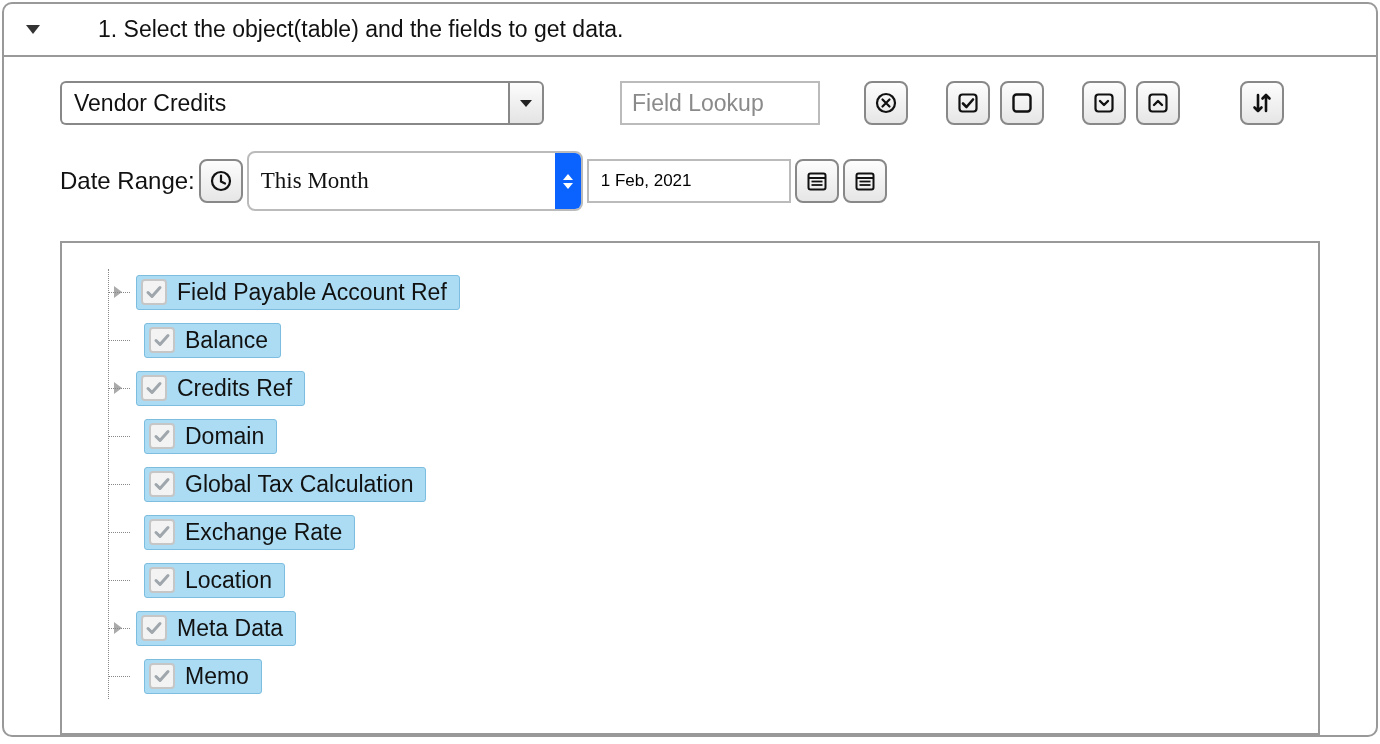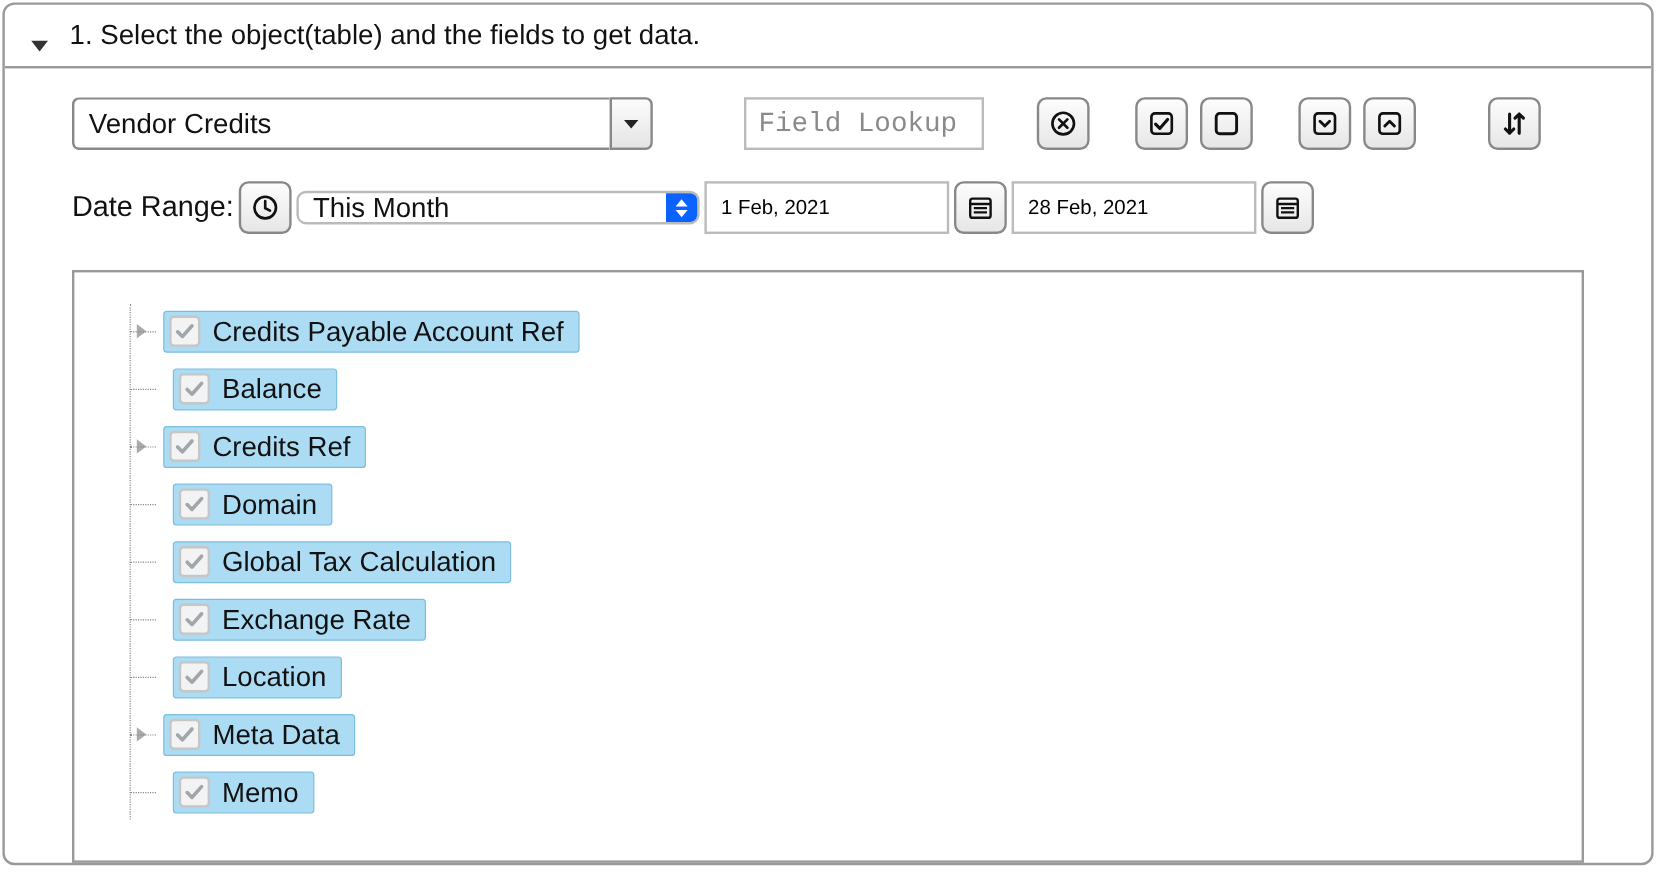--- a/index.html
+++ b/index.html
@@ -12,23 +12,24 @@
     background: #fff;
   }
   .panel {
     border: 2px solid #999;
     border-radius: 10px;
     width: 1376px;
     margin: 2px auto;
   }
   .panel-header {
     display: flex;
-    align-items: flex-end;
+    align-items: center;
     padding: 12px 18px 12px 22px;
     border-bottom: 2px solid #999;
+    gap: 40px;
   }
   .disclosure {
     width: 0; height: 0;
     border-left: 7px solid transparent;
     border-right: 7px solid transparent;
     border-top: 9px solid #333;
     margin-right: 18px;
   }
   .panel-title { font-weight: 400; }
   .panel-body { padding: 24px 56px 0 56px; }
@@ -63,47 +64,48 @@
     border-right: 6px solid transparent;
     border-top: 7px solid #222;
   }
 
   .text-input {
     height: 44px;
     border: 2px solid #bbb;
     border-radius: 0;
     padding: 4px 10px;
     font-size: 23px;
-    font-family: Liberation Mono, monospace;
+    font-family: Liberation Sans, sans-serif;
     width: 200px;
   }
   .text-input::placeholder { color: #8a8a8a; }
 
   .icon-btn {
     height: 44px;
     min-width: 44px;
     border: 2px solid #888;
     border-radius: 8px;
     background: linear-gradient(#fdfdfd,#e6e6e6);
     display: flex; align-items: center; justify-content: center;
     cursor: pointer;
     padding: 0 6px;
   }
 
   .label-text { font-size: 24px; }
 
   .preset-select {
     position: relative;
-    height: 28px;
+    height: 60px;
     width: 336px;
     border: 2px solid #bbb;
     border-radius: 8px;
     display: flex; align-items: center;
     padding-left: 12px;
     background: #fff;
+    font-family: Liberation Serif, serif;
   }
   .preset-select .stepper {
     position: absolute; right: 0; top: 0; bottom: 0;
     width: 26px;
     background: #0a63ff;
     border-radius: 0 6px 6px 0;
     display: flex; flex-direction: column; align-items: center; justify-content: center;
     gap: 3px;
   }
   .preset-select .stepper .up {
@@ -288,21 +290,20 @@
 
       <div class="icon-btn">
         <svg width="22" height="22" viewBox="0 0 22 22">
             <rect x="2.5" y="3.5" width="17" height="16" rx="2" fill="none" stroke="#111" stroke-width="2"></rect>
             <line x1="2.5" y1="8" x2="19.5" y2="8" stroke="#111" stroke-width="2"></line>
             <line x1="5.5" y1="11.5" x2="16.5" y2="11.5" stroke="#111" stroke-width="1.8"></line>
             <line x1="5.5" y1="15" x2="16.5" y2="15" stroke="#111" stroke-width="1.8"></line>
           </svg>
       </div>
 
-      <input class="date-input" type="text" value="28 Feb, 2021" style="">
 
       <div class="icon-btn">
         <svg width="22" height="22" viewBox="0 0 22 22">
             <rect x="2.5" y="3.5" width="17" height="16" rx="2" fill="none" stroke="#111" stroke-width="2"></rect>
             <line x1="2.5" y1="8" x2="19.5" y2="8" stroke="#111" stroke-width="2"></line>
             <line x1="5.5" y1="11.5" x2="16.5" y2="11.5" stroke="#111" stroke-width="1.8"></line>
             <line x1="5.5" y1="15" x2="16.5" y2="15" stroke="#111" stroke-width="1.8"></line>
           </svg>
       </div>
     </div>
@@ -311,21 +312,21 @@
       <div class="tree-inner" id="tree-root">
 
       <div class="node">
             <div class="expand-toggle tri"></div>
             <div class="node-chip">
               <div class="chip-check">
                 <svg width="18" height="18" viewBox="0 0 18 18">
                   <path d="M3 9.5 L7 13.5 L15 4.5" fill="none" stroke="#9fa6ac" stroke-width="3" stroke-linecap="round" stroke-linejoin="round"></path>
                 </svg>
               </div>
-              <span class="chip-label">Credits Payable Account Ref</span>
+              <span class="chip-label">Field Payable Account Ref</span>
             </div>
           </div>
           <div class="node">
             <div class="expand-toggle empty"></div>
             <div class="node-chip">
               <div class="chip-check">
                 <svg width="18" height="18" viewBox="0 0 18 18">
                   <path d="M3 9.5 L7 13.5 L15 4.5" fill="none" stroke="#9fa6ac" stroke-width="3" stroke-linecap="round" stroke-linejoin="round"></path>
                 </svg>
               </div>

